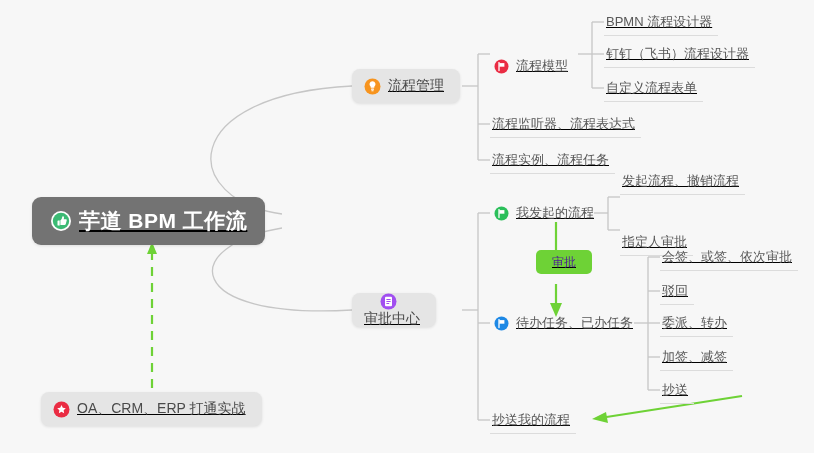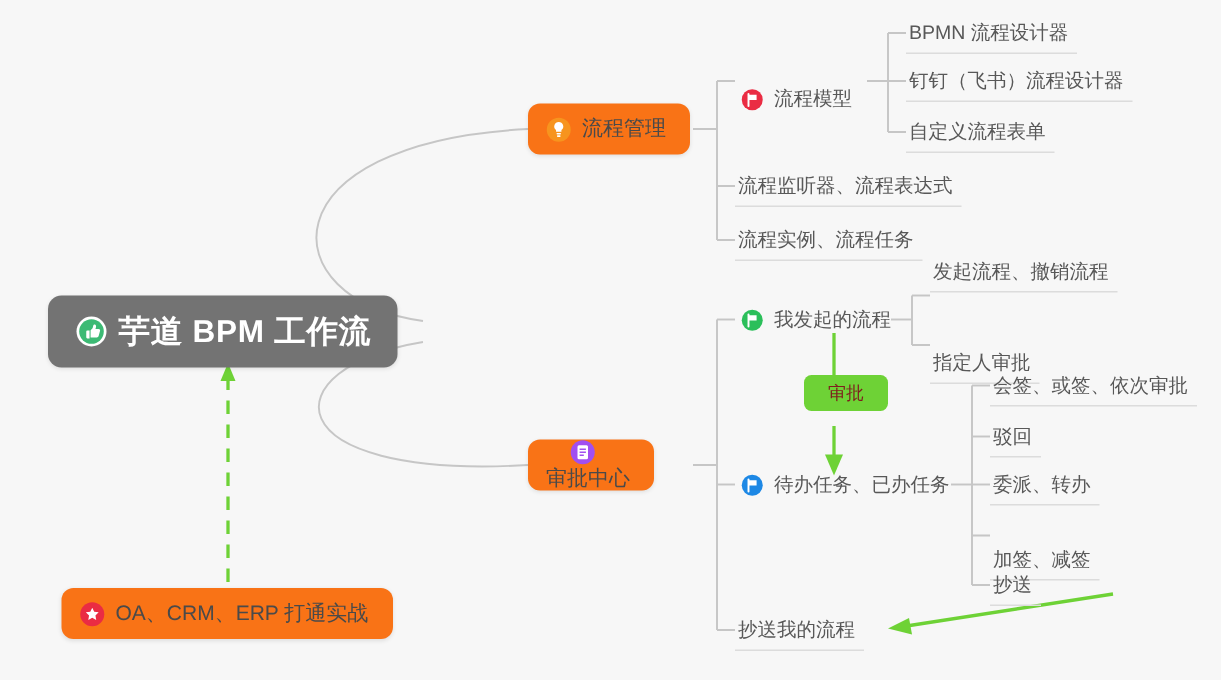--- a/index.html
+++ b/index.html
@@ -7,53 +7,53 @@
     width:814px;height:453px;
     background:#f7f7f7;
     font-family:"Liberation Sans","DejaVu Sans",sans-serif;
     overflow:hidden;
     position:relative;
   }
   #canvas{position:absolute;left:0;top:0;width:814px;height:453px;}
   svg.links{position:absolute;left:0;top:0;width:814px;height:453px;pointer-events:none;}
 
   
-  .node{position:absolute;display:flex;align-items:center;white-space:nowrap;}
+  .node{position:absolute;display:flex;align-items:center;white-space:nowrap;text-decoration:underline;}
 
   .root{
     background:#737373;
     border-radius:9px;
     padding:0 18px;
     height:48px;
     box-shadow:0 1px 3px rgba(0,0,0,.10);
   }
   .root .label{
     color:#ffffff;font-size:21px;font-weight:bold;letter-spacing:.5px;
   }
 
   .card{
-    background:#f97316;
+    background:#e5e5e5;
     border-radius:8px;
     height:34px;
     padding:0 16px 0 12px;
     box-shadow:0 1px 3px rgba(0,0,0,.10);
   }
   .card .label{color:#4a4a4a;font-size:14px;}
 
   .plain{height:26px;padding:0 6px 0 2px;}
   .plain .label{color:#585858;font-size:13px;}
   .plain.under{border-bottom:1px solid #dcdcdc;}
 
   .tag{
     background:#6ed236;
     border-radius:5px;
     height:24px;padding:0 8px;
     justify-content:center;
   }
-  .tag .label{color:#7f1d1d;font-size:12px;}
+  .tag .label{color:#4c1d95;font-size:12px;}
 
   
   .ic{display:inline-flex;align-items:center;justify-content:center;margin-right:7px;flex:0 0 auto;}
   .ic svg{display:block;}
 </style>
 </head>
 <body>
 
 <div id="canvas">
 
@@ -213,21 +213,21 @@
 
   <div class="node plain under" style="left:660px;top:244px;">
     <span class="label">会签、或签、依次审批</span>
   </div>
   <div class="node plain under" style="left:660px;top:278px;">
     <span class="label">驳回</span>
   </div>
   <div class="node plain under" style="left:660px;top:310px;">
     <span class="label">委派、转办</span>
   </div>
-  <div class="node plain under" style="left:660px;top:360px;">
+  <div class="node plain under" style="left:660px;top:344px;">
     <span class="label">加签、减签</span>
   </div>
   <div class="node plain under" style="left:660px;top:377px;">
     <span class="label">抄送</span>
   </div>
 
   <div class="node plain under" style="left:490px;top:407px;">
     <span class="label">抄送我的流程</span>
   </div>
 

